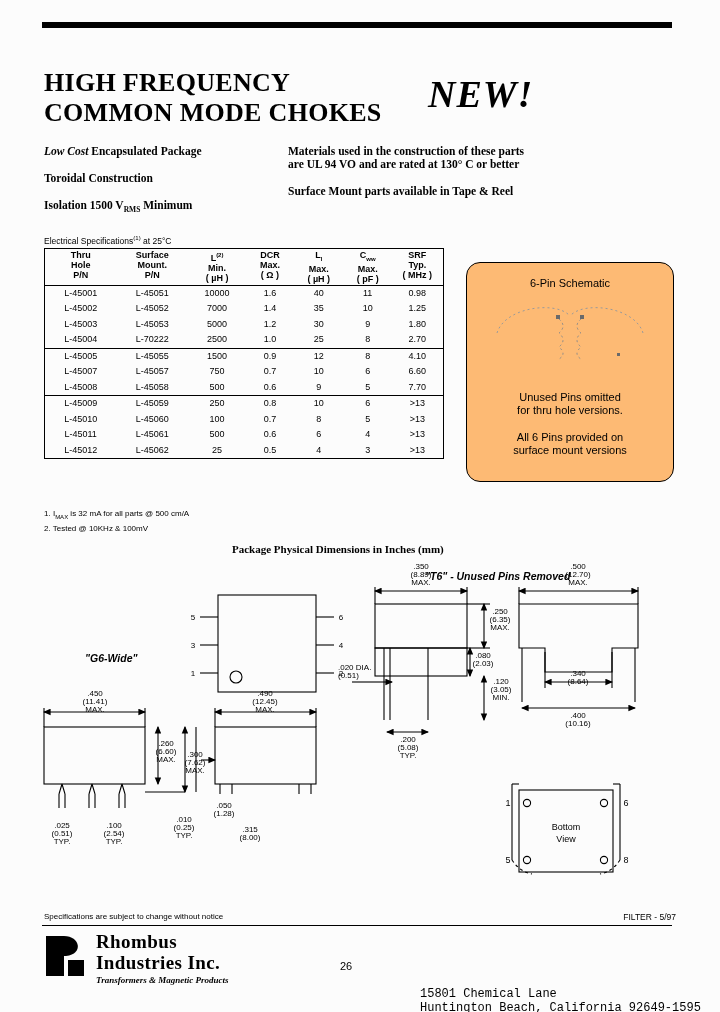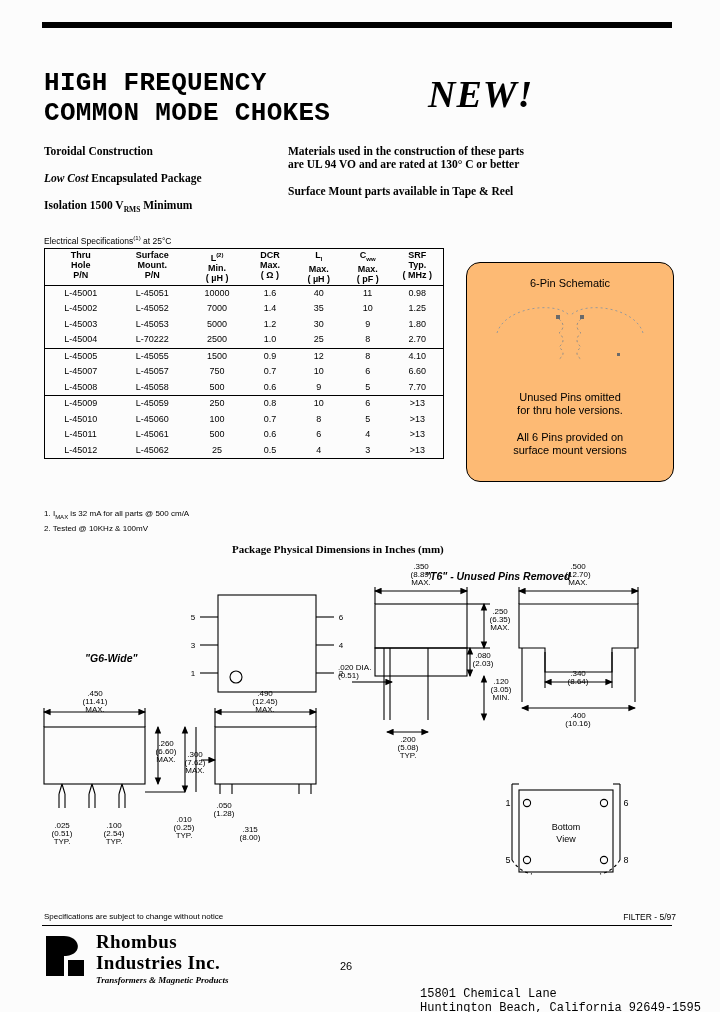--- a/index.html
+++ b/index.html
@@ -5,21 +5,21 @@
   html,body{margin:0;padding:0;background:#ffffff;}
   body{width:720px;height:1012px;position:relative;overflow:hidden;
        font-family:"Liberation Serif",serif;color:#000;}
   .page{position:absolute;inset:0;background:#fcfcfc;}
 
   
   .top-rule{position:absolute;left:42px;top:22px;width:630px;height:6px;background:#000;}
 
   
   .title-block{position:absolute;left:44px;top:68px;width:420px;}
-  .title-line{font-family:Liberation Mono, monospace;font-weight:bold;font-size:26px;
+  .title-line{font-family:Liberation Serif, serif;font-weight:bold;font-size:26px;
               letter-spacing:.3px;line-height:30px;white-space:nowrap;}
   .new-flag{position:absolute;left:428px;top:72px;font-family:"Liberation Serif",serif;
             font-style:italic;font-weight:bold;font-size:38px;letter-spacing:1px;}
 
   
   .feat-left{position:absolute;left:44px;top:145px;width:250px;}
   .feat-right{position:absolute;left:288px;top:145px;width:340px;}
   .feat{font-family:"Liberation Serif",serif;font-weight:bold;font-size:11.5px;
         line-height:13px;margin-bottom:14px;}
   .feat .ital{font-style:italic;}
@@ -93,24 +93,24 @@
   <div class="top-rule"></div>
 
   <div class="title-block">
     <div class="title-line">HIGH FREQUENCY</div>
     <div class="title-line">COMMON MODE  CHOKES</div>
   </div>
   <div class="new-flag">NEW!</div>
 
   <div class="feat-left">
     <div class="feat">
+      <span class="ital">Low Cost</span><span> Encapsulated Package</span>
+    </div>
+    <div class="feat">
       <span>Toroidal Construction</span>
-    </div>
-    <div class="feat">
-      <span class="ital">Low Cost</span><span> Encapsulated Package</span>
     </div>
     <div class="feat">
       <span>Isolation 1500 V</span><sub>RMS</sub><span> Minimum</span>
     </div>
   </div>
 
   <div class="feat-right">
     <div class="feat" style="">
       <div>Materials used in the construction of these parts</div>
       <div>are UL 94 VO and are rated at 130° C or better</div>

